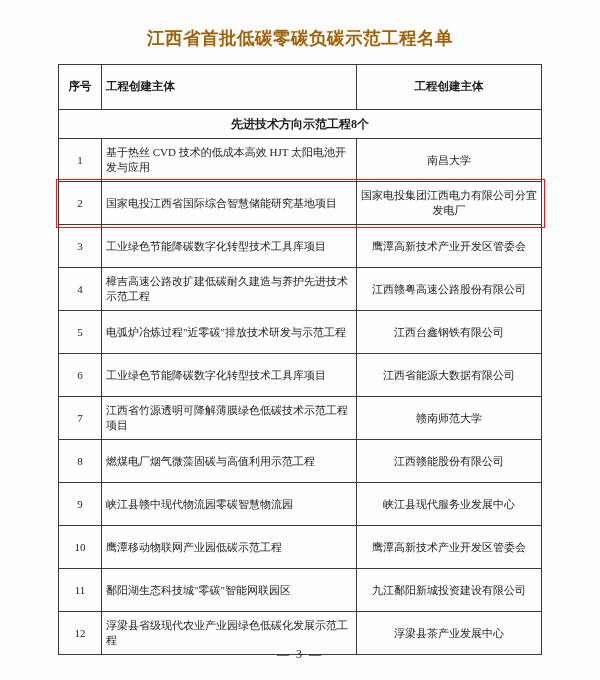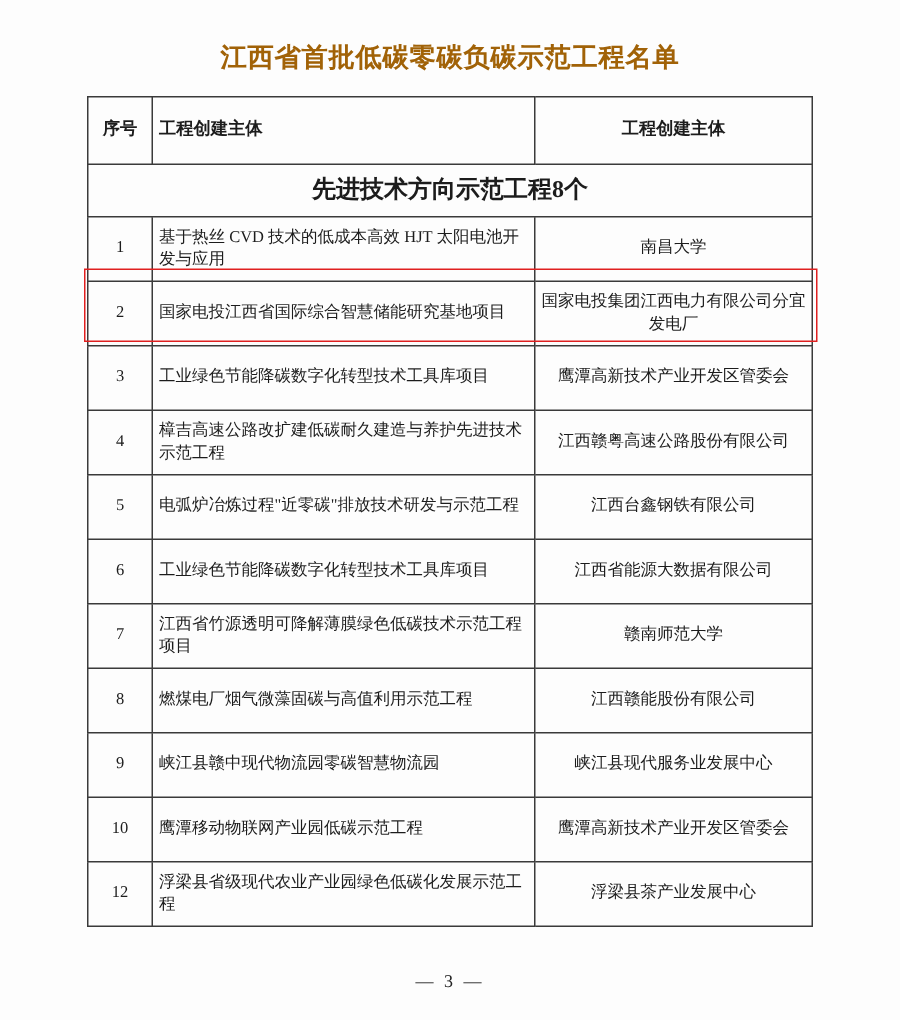--- a/index.html
+++ b/index.html
@@ -58,21 +58,21 @@
   thead th {
     text-align: center;
     font-weight: bold;
     font-size: 11.5px;
     height: 34px;
     margin-top: 12px;
   }
   tr.section td {
     text-align: center;
     font-weight: bold;
-    font-size: 16px;
+    font-size: 12px;
     padding: 6px 4px;
   }
   tr.row td {
     height: 32px;
   }
   .highlight-box {
     position: absolute;
     border: 1.6px solid #e02020;
     box-sizing: border-box;
     pointer-events: none;
@@ -155,20 +155,25 @@
         <td class="col-no">9</td>
         <td class="col-name">峡江县赣中现代物流园零碳智慧物流园</td>
         <td class="col-subject">峡江县现代服务业发展中心</td>
       </tr>
       <tr class="row">
         <td class="col-no">10</td>
         <td class="col-name">鹰潭移动物联网产业园低碳示范工程</td>
         <td class="col-subject">鹰潭高新技术产业开发区管委会</td>
       </tr>
       <tr class="row">
+        <td class="col-no">11</td>
+        <td class="col-name">鄱阳湖生态科技城"零碳"智能网联园区</td>
+        <td class="col-subject">九江鄱阳新城投资建设有限公司</td>
+      </tr>
+      <tr class="row">
         <td class="col-no">12</td>
         <td class="col-name">浮梁县省级现代农业产业园绿色低碳化发展示范工程</td>
         <td class="col-subject">浮梁县茶产业发展中心</td>
       </tr>
 
     </tbody>
   </table>
 
   <div class="highlight-box" id="highlight" style="left: 55.5px; top: 178.688px; width: 489px; height: 49px;"></div>
 

